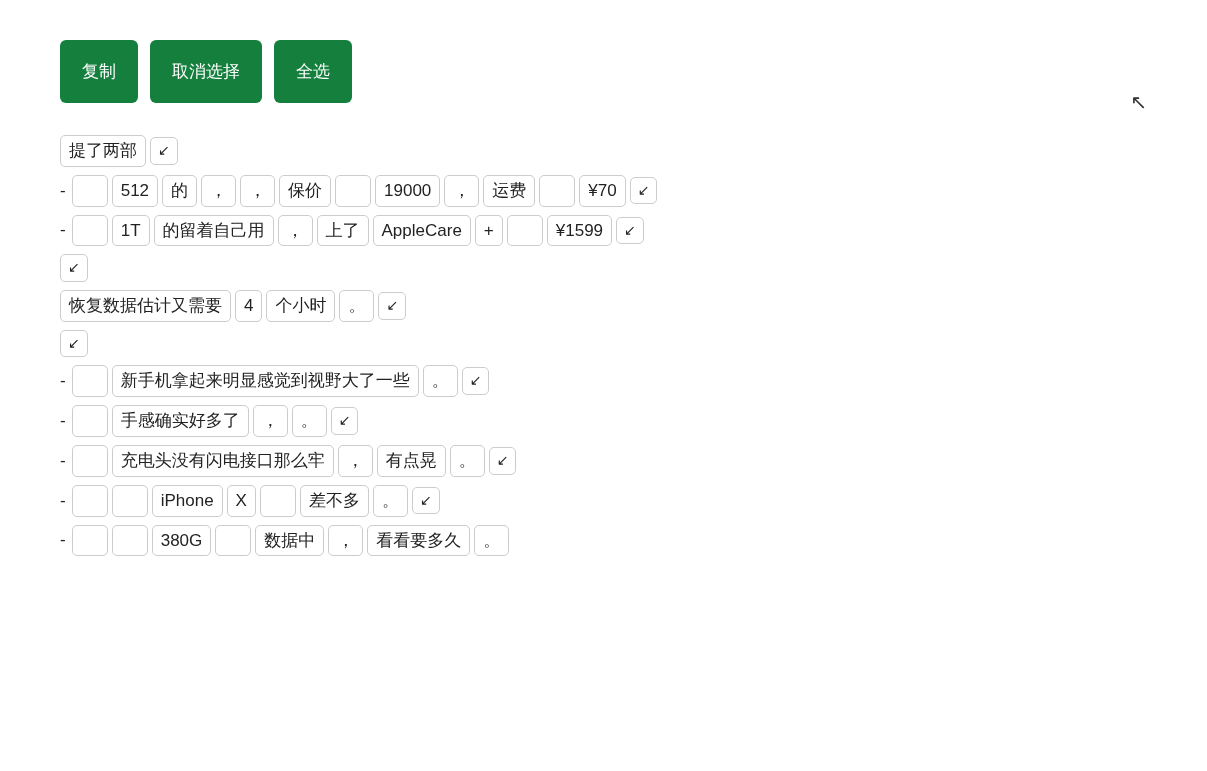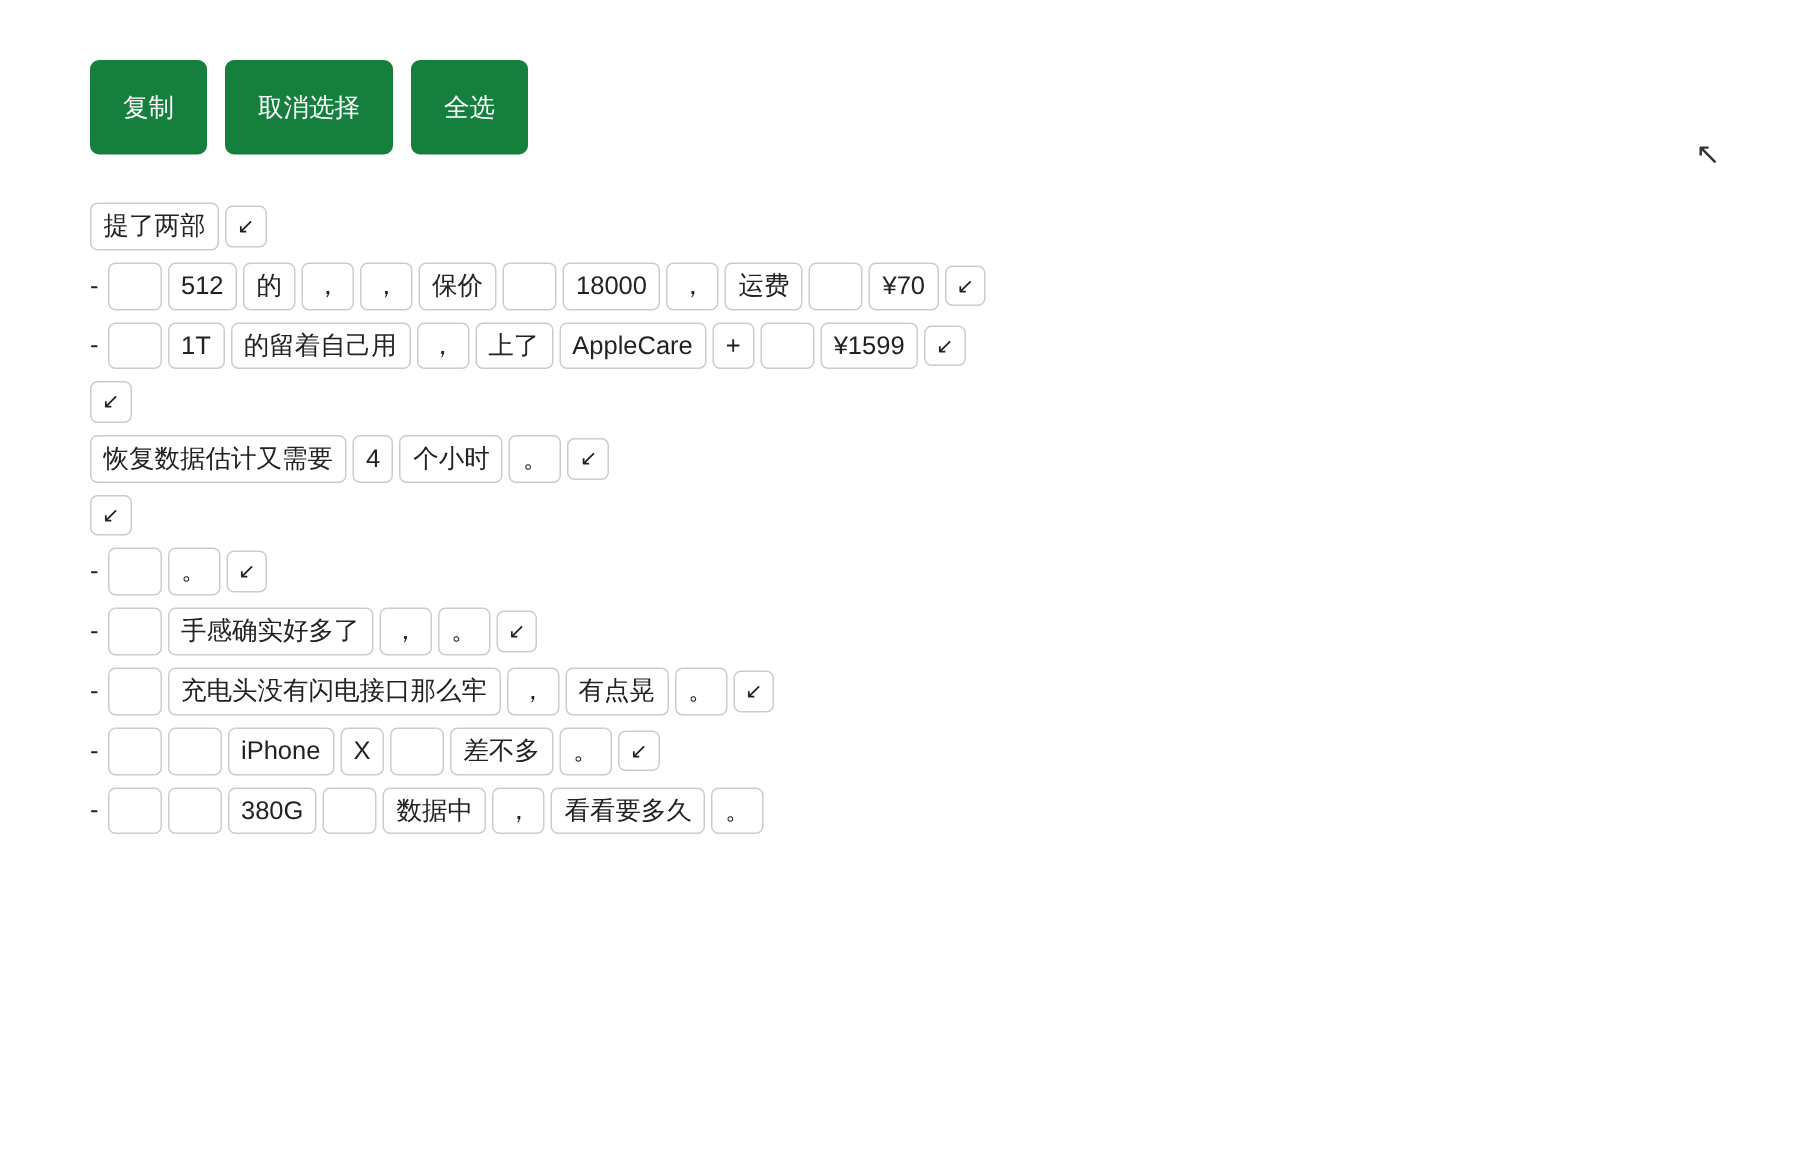--- a/index.html
+++ b/index.html
@@ -100,21 +100,21 @@
     </div>
     <div class="line">
       <span class="bullet">-</span>
       <span class="token" style="min-width: 36px;">&nbsp;&nbsp;</span>
       <span class="token">512</span>
       <span class="token">的</span>
       <span class="token">，</span>
       <span class="token">，</span>
       <span class="token">保价</span>
       <span class="token" style="min-width: 36px;">&nbsp;&nbsp;</span>
-      <span class="token">18000</span>
+      <span class="token">19000</span>
       <span class="token">，</span>
       <span class="token">运费</span>
       <span class="token" style="min-width: 36px;">&nbsp;&nbsp;</span>
       <span class="token">¥70</span>
       <span class="token-arrow">↙</span>
     </div>
     <div class="line">
       <span class="bullet">-</span>
       <span class="token" style="min-width: 36px;">&nbsp;&nbsp;</span>
       <span class="token">1T</span>
@@ -136,20 +136,21 @@
       <span class="token">个小时</span>
       <span class="token">。</span>
       <span class="token-arrow">↙</span>
     </div>
     <div class="line">
       <span class="token-arrow">↙</span>
     </div>
     <div class="line">
       <span class="bullet">-</span>
       <span class="token" style="min-width: 36px;">&nbsp;&nbsp;</span>
+      <span class="token">新手机拿起来明显感觉到视野大了一些</span>
       <span class="token">。</span>
       <span class="token-arrow">↙</span>
     </div>
     <div class="line">
       <span class="bullet">-</span>
       <span class="token" style="min-width: 36px;">&nbsp;&nbsp;</span>
       <span class="token">手感确实好多了</span>
       <span class="token">，</span>
       <span class="token">。</span>
       <span class="token-arrow">↙</span>

